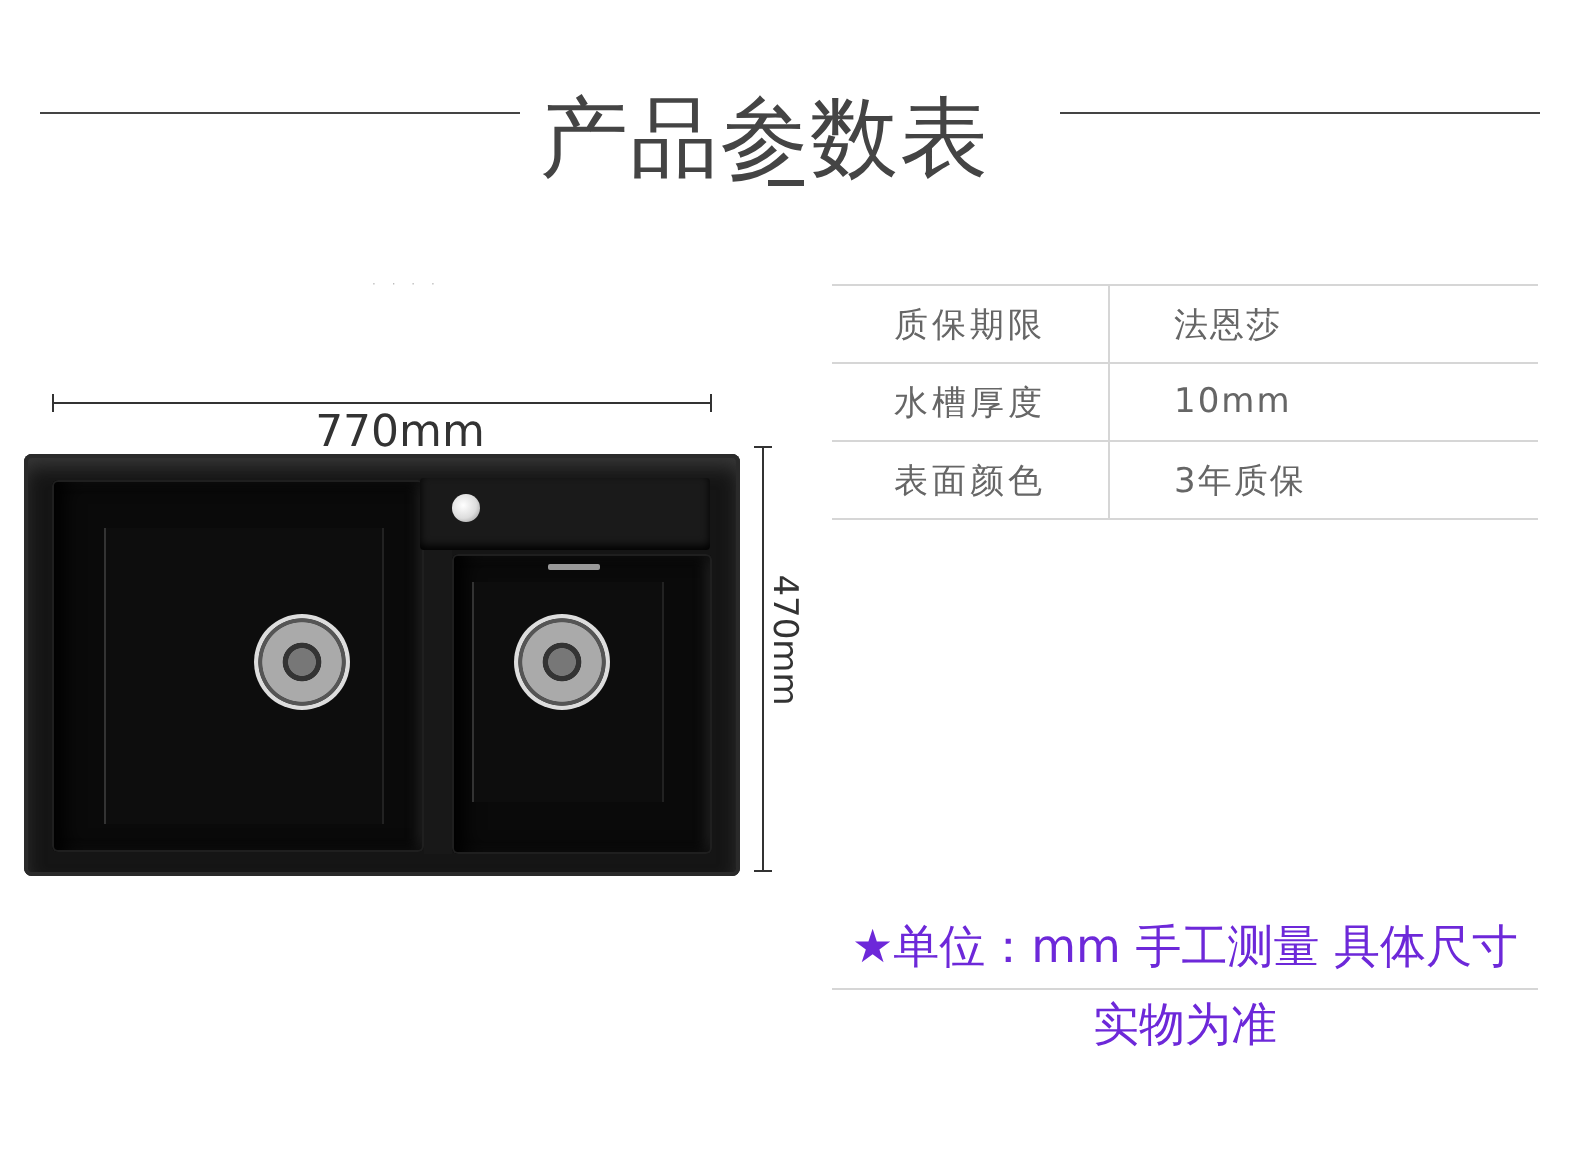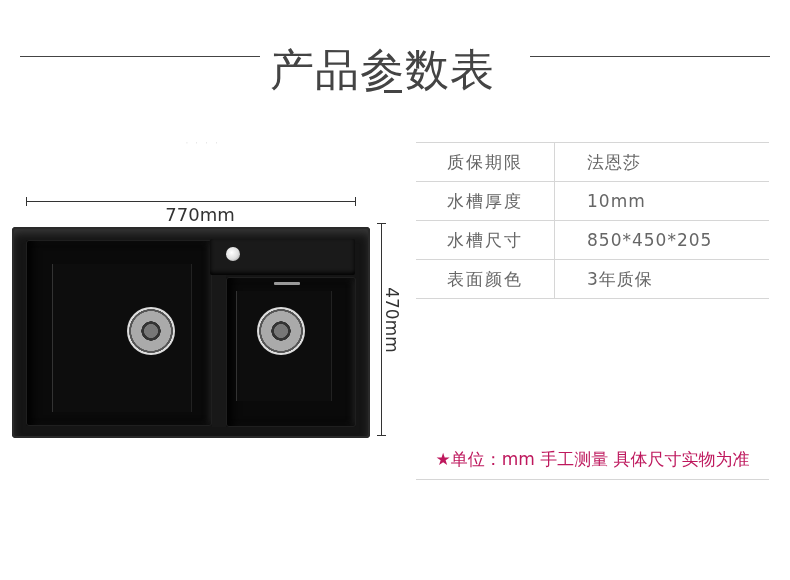--- a/index.html
+++ b/index.html
@@ -9,21 +9,21 @@
   .title-line.left { left:20px; width:240px; }
   .title-line.right { left:530px; width:240px; }
   .page-title { position:absolute; left:270px; top:40px; width:250px; text-align:left;
                 font-size:44px; color:#444; font-weight:300; letter-spacing:1px; line-height:60px; }
   .title-underline { position:absolute; left:384px; top:90px; width:18px; height:3px; background:#444; }
   .tiny-dots { position:absolute; left:186px; top:139px; font-size:6px; color:#bbb; letter-spacing:3px; }
 
   .dim-h { position:absolute; left:26px; top:201px; width:330px; height:1px; background:#333; }
   .dim-h::before, .dim-h::after { content:""; position:absolute; top:-4px; width:1px; height:9px; background:#333; }
   .dim-h::before { left:0; } .dim-h::after { right:0; }
-  .dim-h-label { position:absolute; left:150px; top:204px; width:100px; text-align:center; font-size:18px; color:#333; }
+  .dim-h-label { position:absolute; left:150px; top:204px; width:100px; text-align:center; font-size:22px; color:#333; }
 
   .dim-v { position:absolute; left:381px; top:223px; width:1px; height:213px; background:#333; }
   .dim-v::before, .dim-v::after { content:""; position:absolute; left:-4px; width:9px; height:1px; background:#333; }
   .dim-v::before { top:0; } .dim-v::after { bottom:0; }
   .dim-v-label { position:absolute; left:357px; top:310px; width:70px; height:20px; font-size:17px; color:#333;
                  transform:rotate(90deg); text-align:center; }
 
   .sink { position:absolute; left:12px; top:227px; width:358px; height:211px; background:#151515;
           border-radius:4px; box-shadow: inset 0 0 0 2px #2a2a2a, inset 0 6px 10px #3a3a3a; }
   .basin { position:absolute; background:#0a0a0a; border-radius:3px;
@@ -43,22 +43,22 @@
   .drain { position:absolute; width:48px; height:48px; border-radius:50%;
            background: radial-gradient(circle, #777 0 20%, #333 21% 28%, #aaa 29% 58%, #555 59% 64%, #ddd 65% 82%, #777 83% 100%); }
   .drain.d1 { left:115px; top:80px; }
   .drain.d2 { left:245px; top:80px; }
 
   .spec-table { position:absolute; left:416px; top:142px; width:353px; border-collapse:collapse; }
   .spec-row { height:39px; border-top:1px solid #d6d6d6; }
   .spec-row:last-of-type { border-bottom:1px solid #d6d6d6; }
   .spec-key { width:136px; text-align:center; font-size:17px; color:#666; border-right:1px solid #d6d6d6; letter-spacing:2px; }
   .spec-val { padding-left:32px; font-size:17px; color:#666; letter-spacing:1px;margin-left:28px; }
-  .spec-note { position:absolute; left:416px; top:440px; width:353px; height:39px; line-height:39px;
-               border-bottom:1px solid #d6d6d6; text-align:center; font-size:17px; color:#be185d; }
+  .spec-note { position:absolute; left:416px; top:455px; width:353px; height:39px; line-height:39px;
+               border-bottom:1px solid #d6d6d6; text-align:center; font-size:23px; color:#6d28d9; }
 </style>
 </head>
 <body>
 
 <div class="title-line left"></div>
 <div class="page-title">产品参数表</div>
 <div class="title-line right"></div>
 <div class="title-underline"></div>
 
 <div class="tiny-dots">· · · ·</div>
@@ -88,22 +88,18 @@
   <tbody>
     <tr class="spec-row">
       <td class="spec-key">质保期限</td>
       <td class="spec-val">法恩莎</td>
     </tr>
     <tr class="spec-row">
       <td class="spec-key">水槽厚度</td>
       <td class="spec-val">10mm</td>
     </tr>
     <tr class="spec-row">
-      <td class="spec-key">水槽尺寸</td>
-      <td class="spec-val">850*450*205</td>
-    </tr>
-    <tr class="spec-row">
       <td class="spec-key">表面颜色</td>
       <td class="spec-val">3年质保</td>
     </tr>
   </tbody>
 </table>
 <div class="spec-note">★单位：mm 手工测量 具体尺寸实物为准</div>
 
 </body></html>

